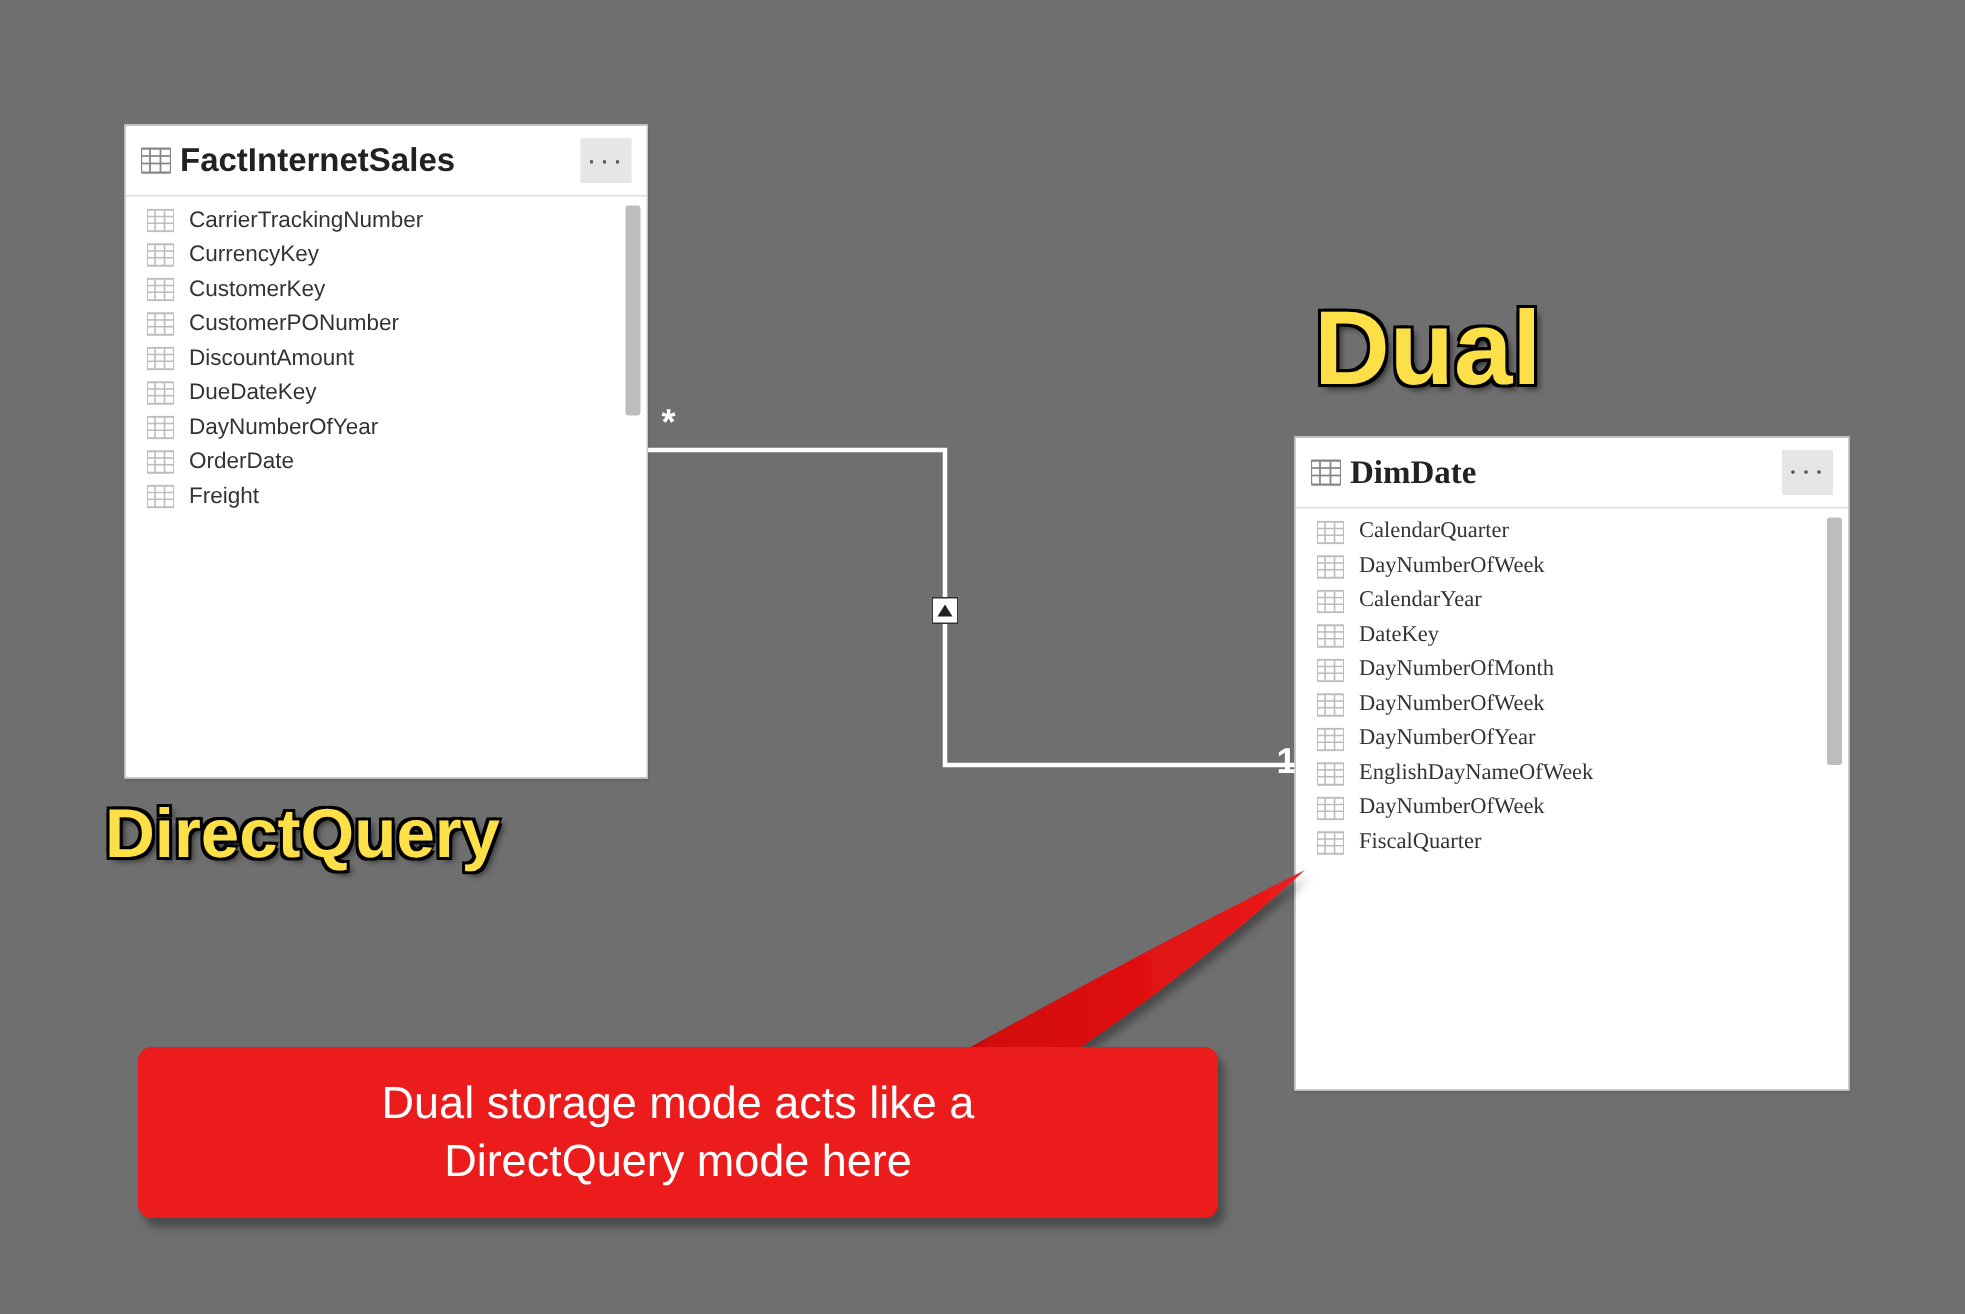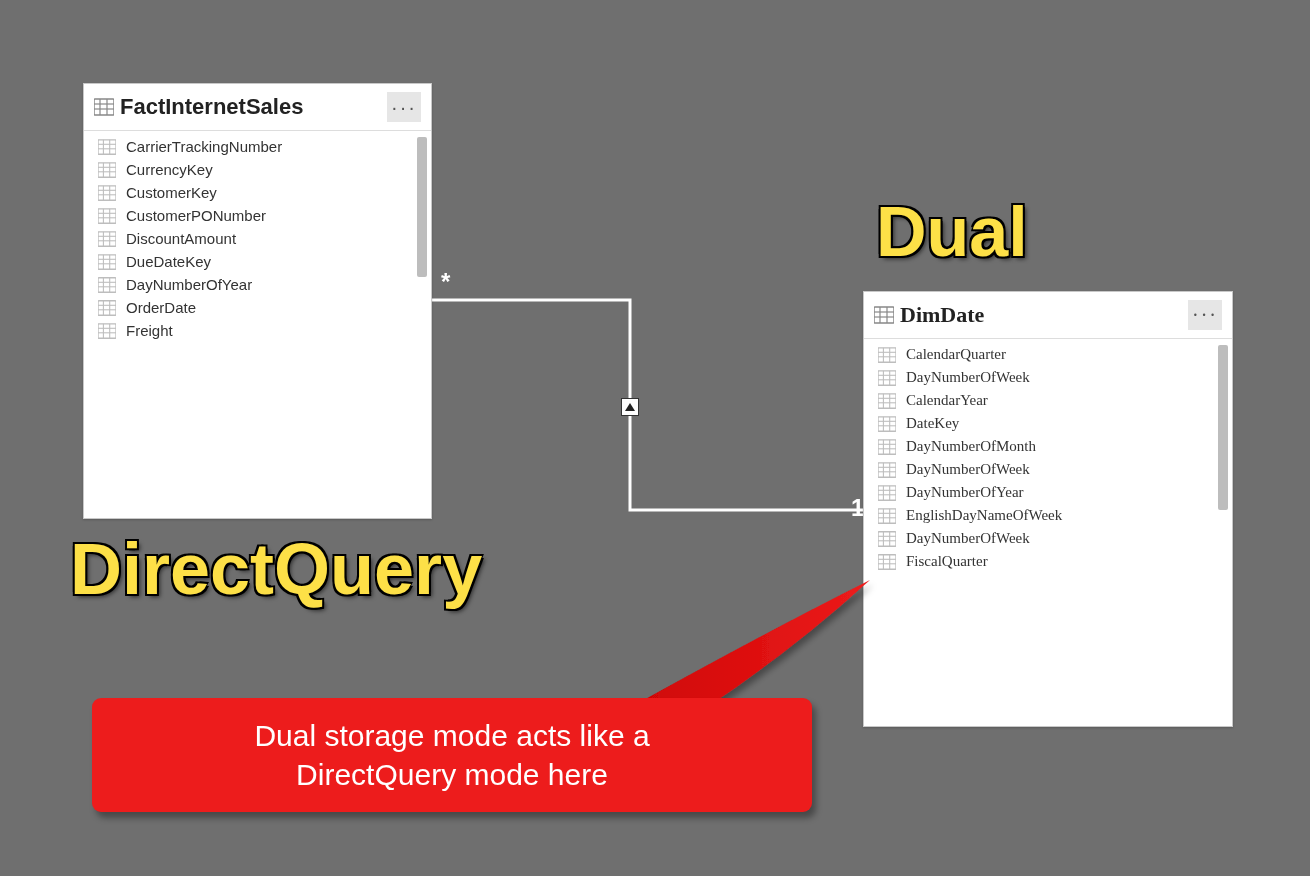--- a/index.html
+++ b/index.html
@@ -291,21 +291,21 @@
       </div>
     <div class="field-row">
         <span class="field-icon"><svg width="18" height="16" viewBox="0 0 20 16">
             <use href="#tbl-ico"></use>
           </svg></span>
         <span>FiscalQuarter</span>
       </div>
   </div>
 </div>
 
-<div class="big-label" style="left:70px; top:528px; font-size:72px;">DirectQuery</div>
+<div class="big-label" style="left:70px; top:528px; font-size:46px;">DirectQuery</div>
 <div class="big-label" style="left:876px; top:192px; font-size:70px;">Dual</div>
 
 <svg class="connector" width="1310" height="876">
   <defs>
     <linearGradient id="redgrad" x1="0" y1="0" x2="1" y2="0">
       <stop offset="0%" stop-color="#c90000"></stop>
       <stop offset="100%" stop-color="#ed1c1c"></stop>
     </linearGradient>
     <filter id="shad" x="-20%" y="-20%" width="140%" height="140%">
       <feDropShadow dx="3" dy="5" stdDeviation="3" flood-color="rgba(0,0,0,0.35)"></feDropShadow>

